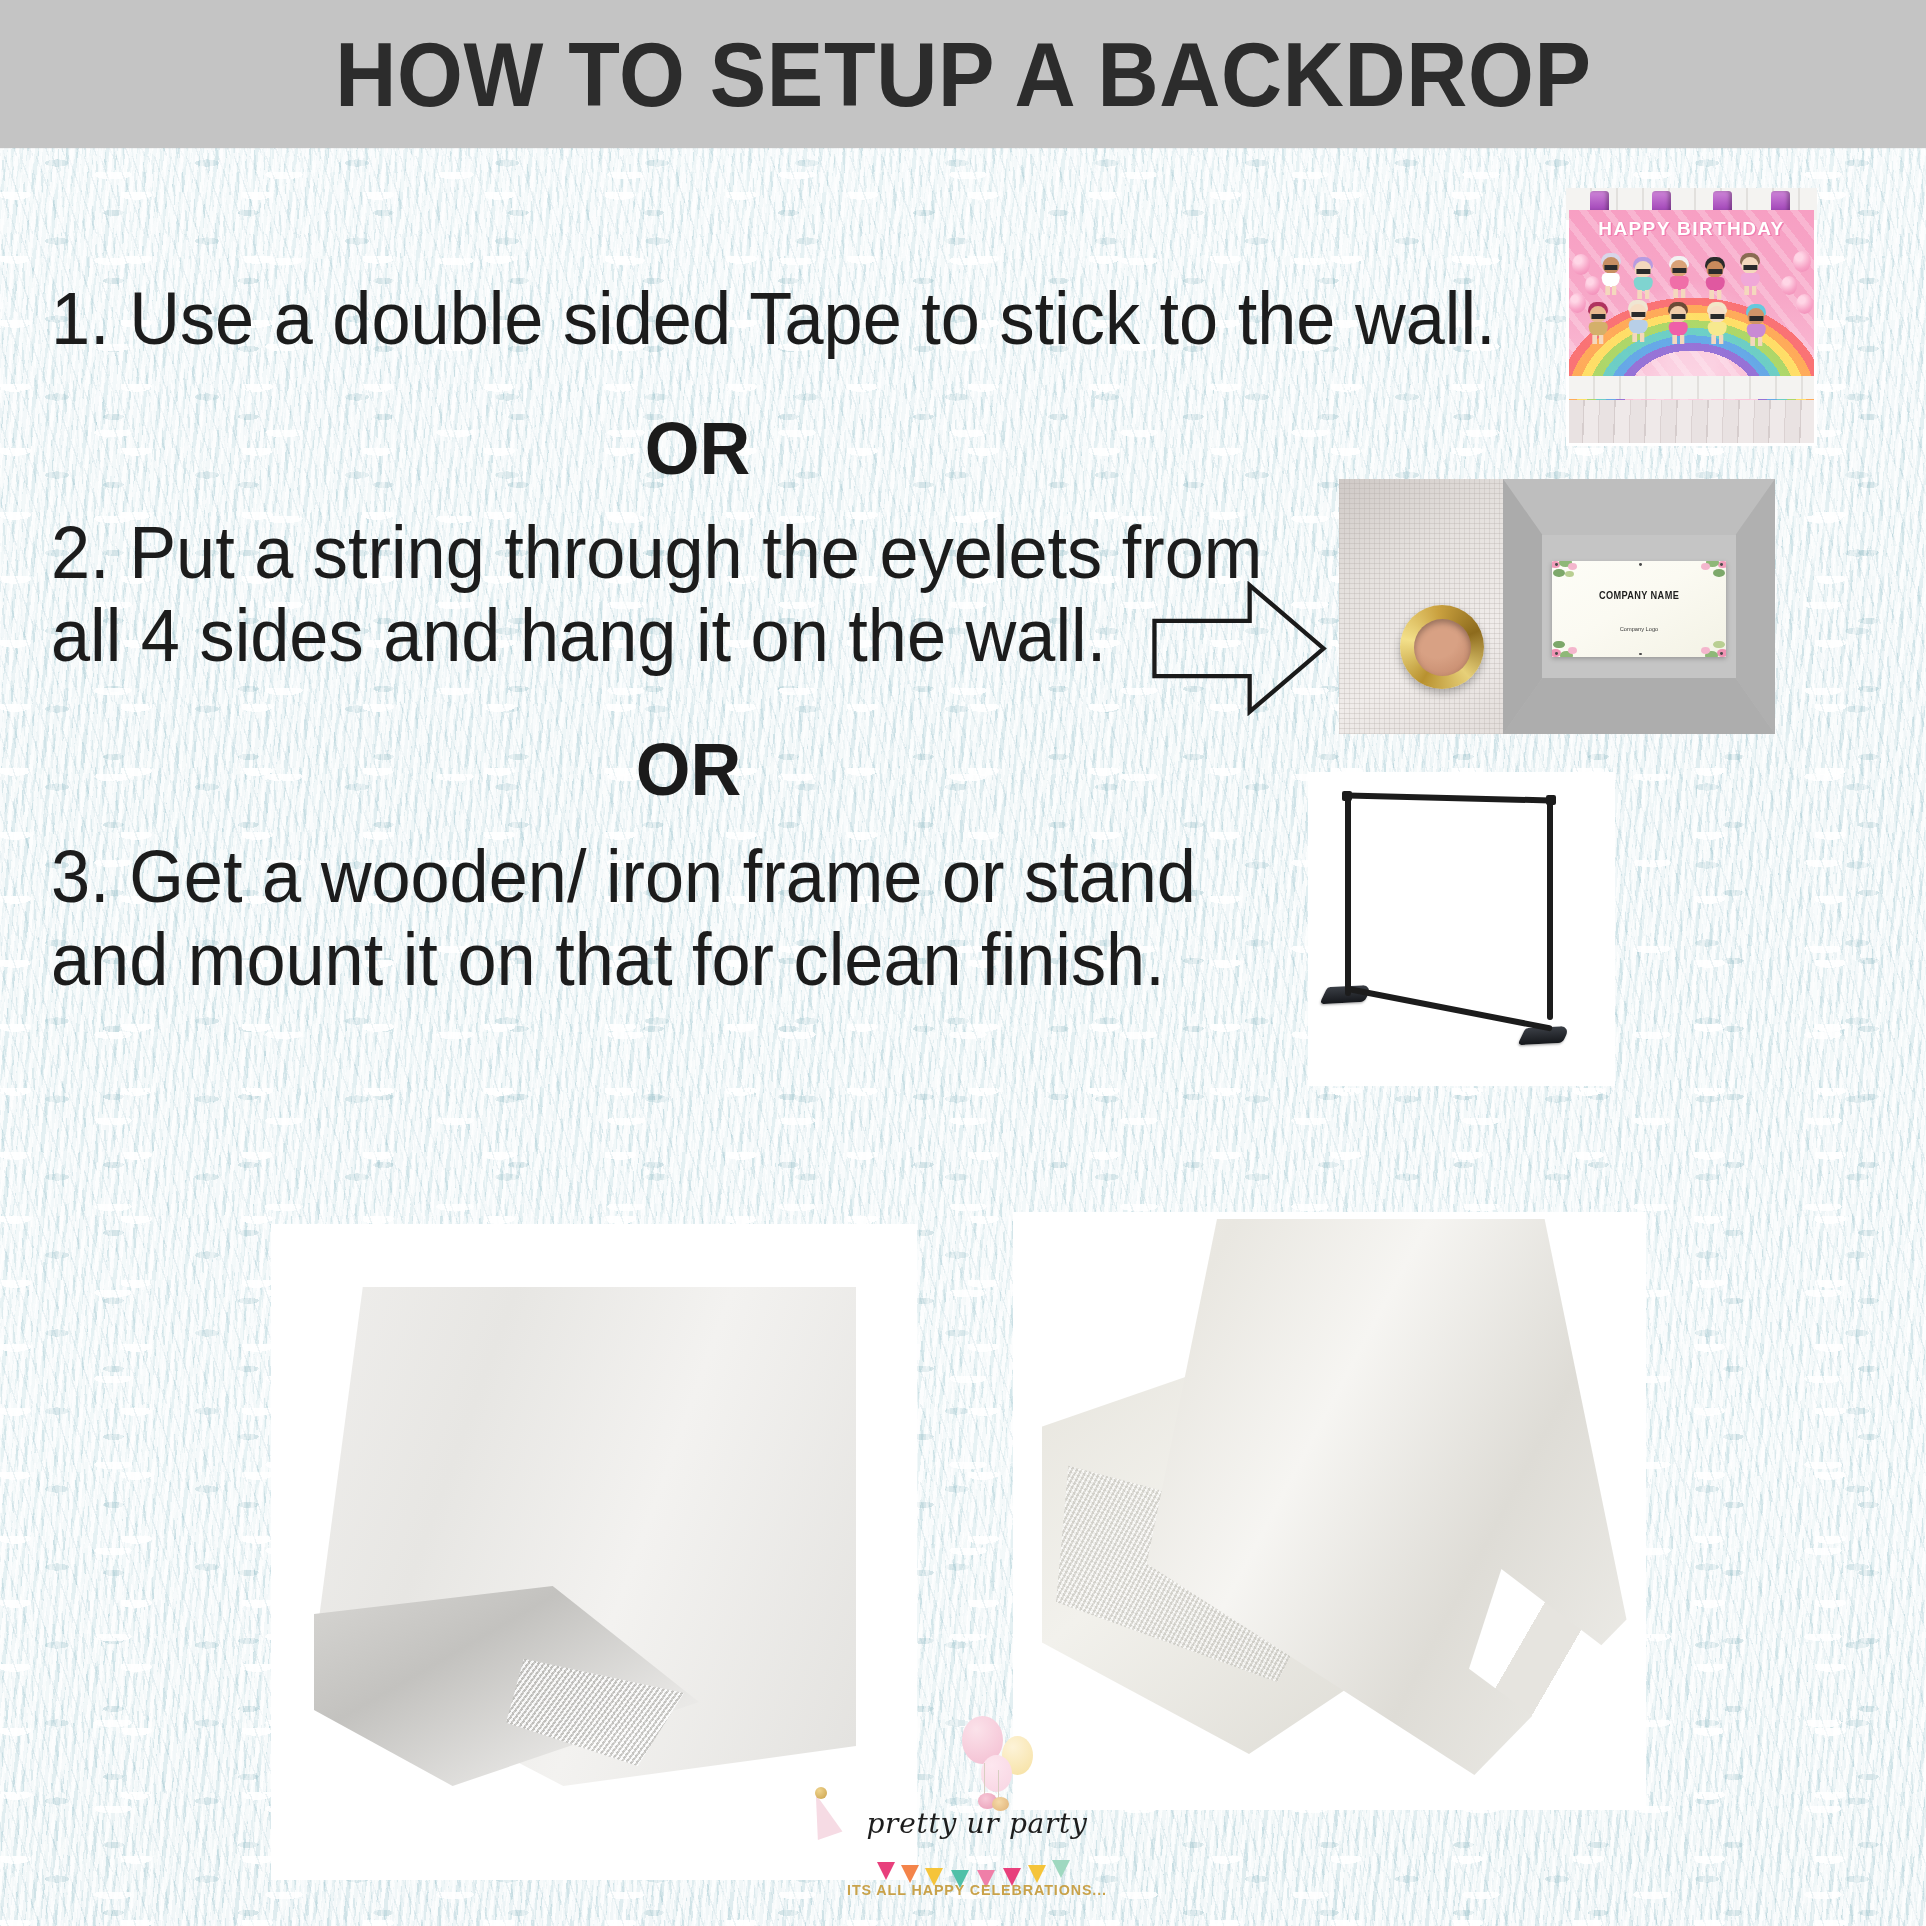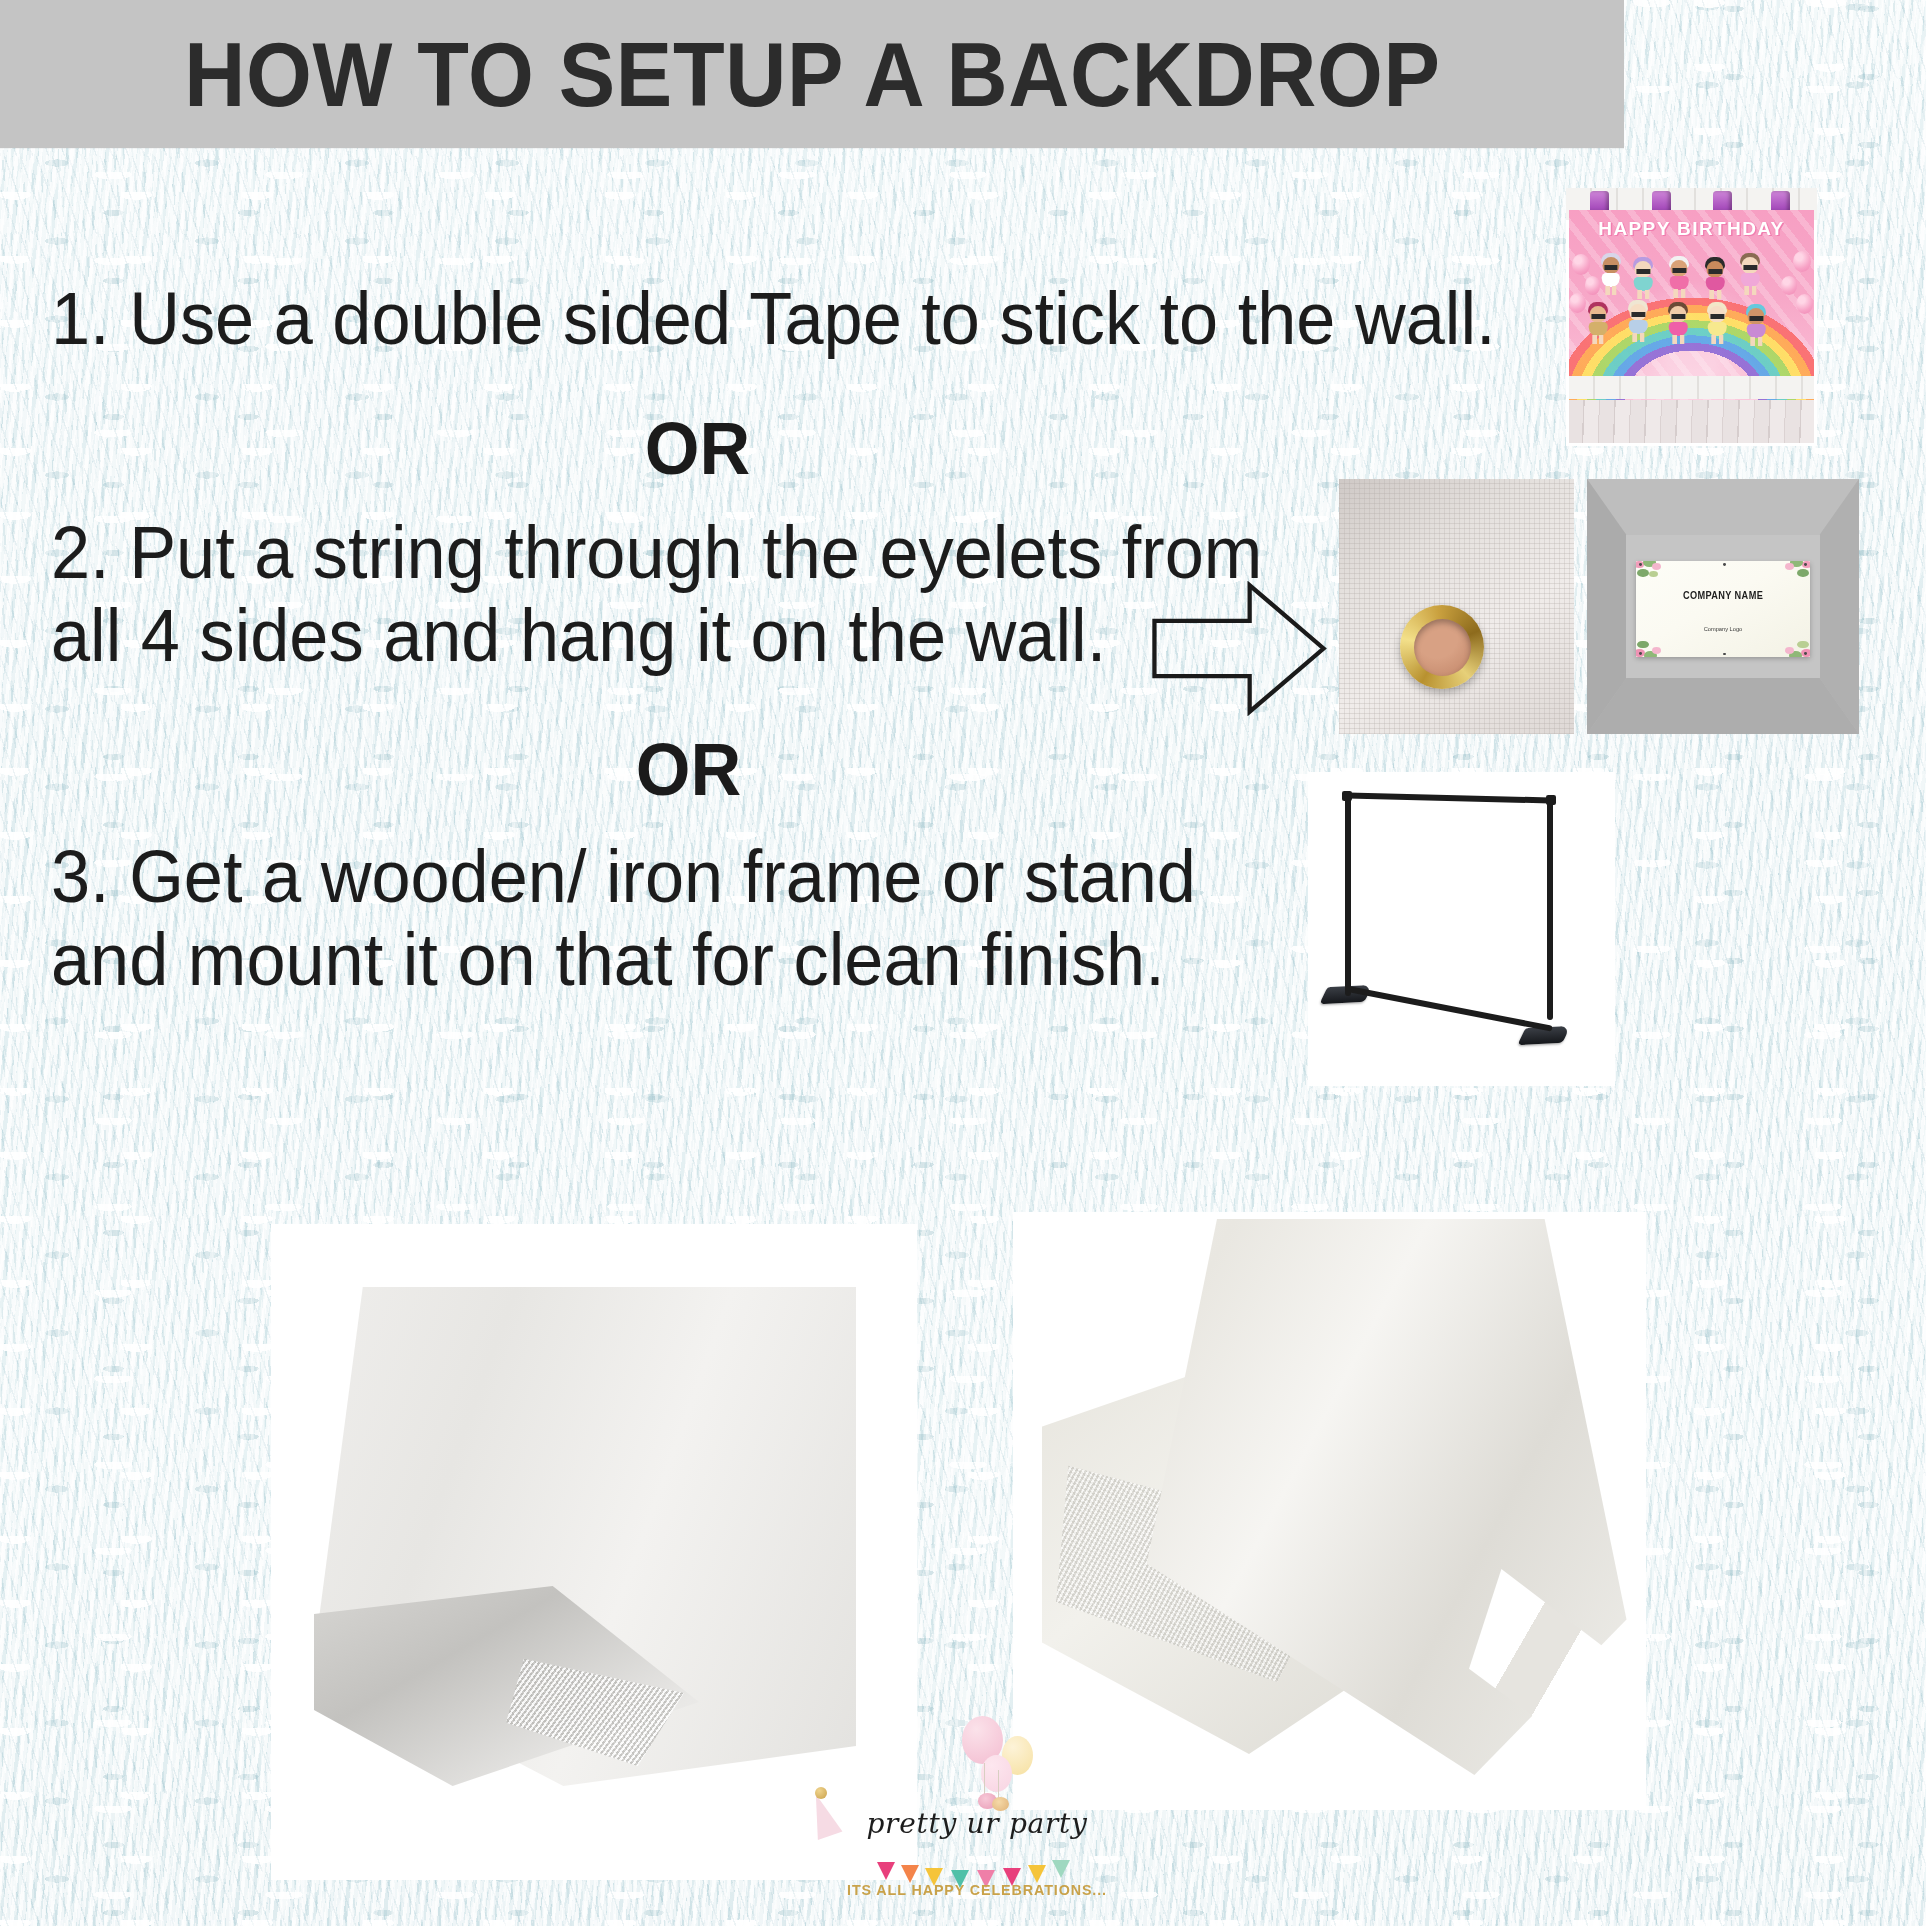--- a/index.html
+++ b/index.html
@@ -31,21 +31,21 @@
     background-image:
       repeating-linear-gradient(92deg, rgba(255,255,255,.50) 0 2.9px, rgba(255,255,255,0) 2.9px 10px),
       repeating-linear-gradient(70deg, rgba(144,184,196,.18) 0 1.4px, rgba(144,184,196,0) 1.4px 15px),
       repeating-linear-gradient(110deg, rgba(255,255,255,.40) 0 4.3px, rgba(255,255,255,0) 4.3px 18px);
     background-color:transparent;
     opacity:.9;
   }
 
   
   .header-band{
-    position:absolute;left:0;top:0;width:1624px;height:148px;
+    position:absolute;left:0;top:0;width:1926px;height:148px;
     background:#c4c4c4;
     display:flex;align-items:center;justify-content:center;
     box-shadow:0 0.7px 0 rgba(0,0,0,.05);
   }
   .header-title{
     font-family:"Liberation Sans", sans-serif;
     font-weight:bold;
     font-size:91px;
     letter-spacing:0.7px;
     color:#2c2c2c;
@@ -143,21 +143,21 @@
       repeating-linear-gradient(90deg, rgba(175,168,164,.26) 0 0.7px, rgba(255,255,255,0) 0.7px 5px),
       linear-gradient(150deg,#cfc9c6 0%,#e5e1de 30%,#f0ecea 60%,#ded8d5 100%);}
   .grommet{position:absolute;left:61px;top:126px;width:84px;height:84px;border-radius:50%;
     background:conic-gradient(from 210deg,#b8912f,#f3e08a,#caa13f,#8d6b1d,#e7d079,#b8912f);
     box-shadow:0 4.3px 8.6px rgba(0,0,0,.28);}
   .grommet::after{content:"";position:absolute;left:13.5px;top:13.5px;width:57px;height:57px;border-radius:50%;
     background:radial-gradient(circle at 40% 32%,#d8a184 0 40%,#c08467 100%);
     box-shadow:inset 0 3.6px 6.4px rgba(0,0,0,.3);}
 
   
-  #photo-banner{left:1587px;top:479px;width:272px;height:255px;background:#b9b9b9;}
+  #photo-banner{left:1503px;top:479px;width:272px;height:255px;background:#b9b9b9;}
   .room{position:absolute;inset:0;background:#b7b7b7;}
   .room .back-wall{position:absolute;left:14.5%;right:14.5%;top:22%;bottom:22%;background:#c5c5c5;}
   .room .lw{position:absolute;left:0;top:0;width:14.5%;height:100%;background:#ababab;
     clip-path:polygon(0 0,100% 22%,100% 78%,0 100%);}
   .room .rw{position:absolute;right:0;top:0;width:14.5%;height:100%;background:#b0b0b0;
     clip-path:polygon(100% 0,0 22%,0 78%,100% 100%);}
   .room .ceil{position:absolute;left:0;right:0;top:0;height:22%;background:#bebebe;
     clip-path:polygon(0 0,100% 0,85.5% 100%,14.5% 100%);}
   .room .flr{position:absolute;left:0;right:0;bottom:0;height:22%;background:#adadad;
     clip-path:polygon(14.5% 0,85.5% 0,100% 100%,0 100%);}

